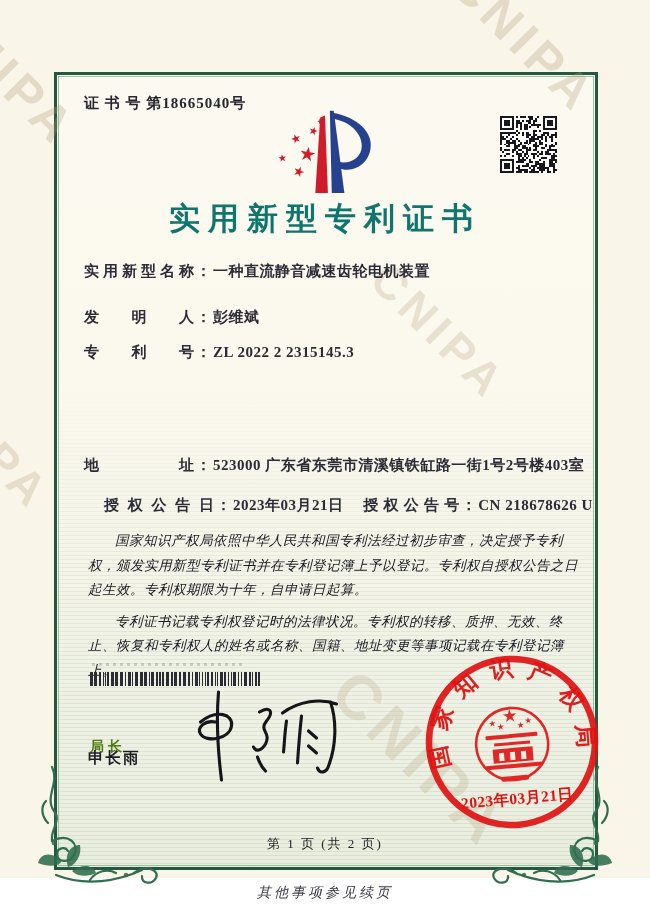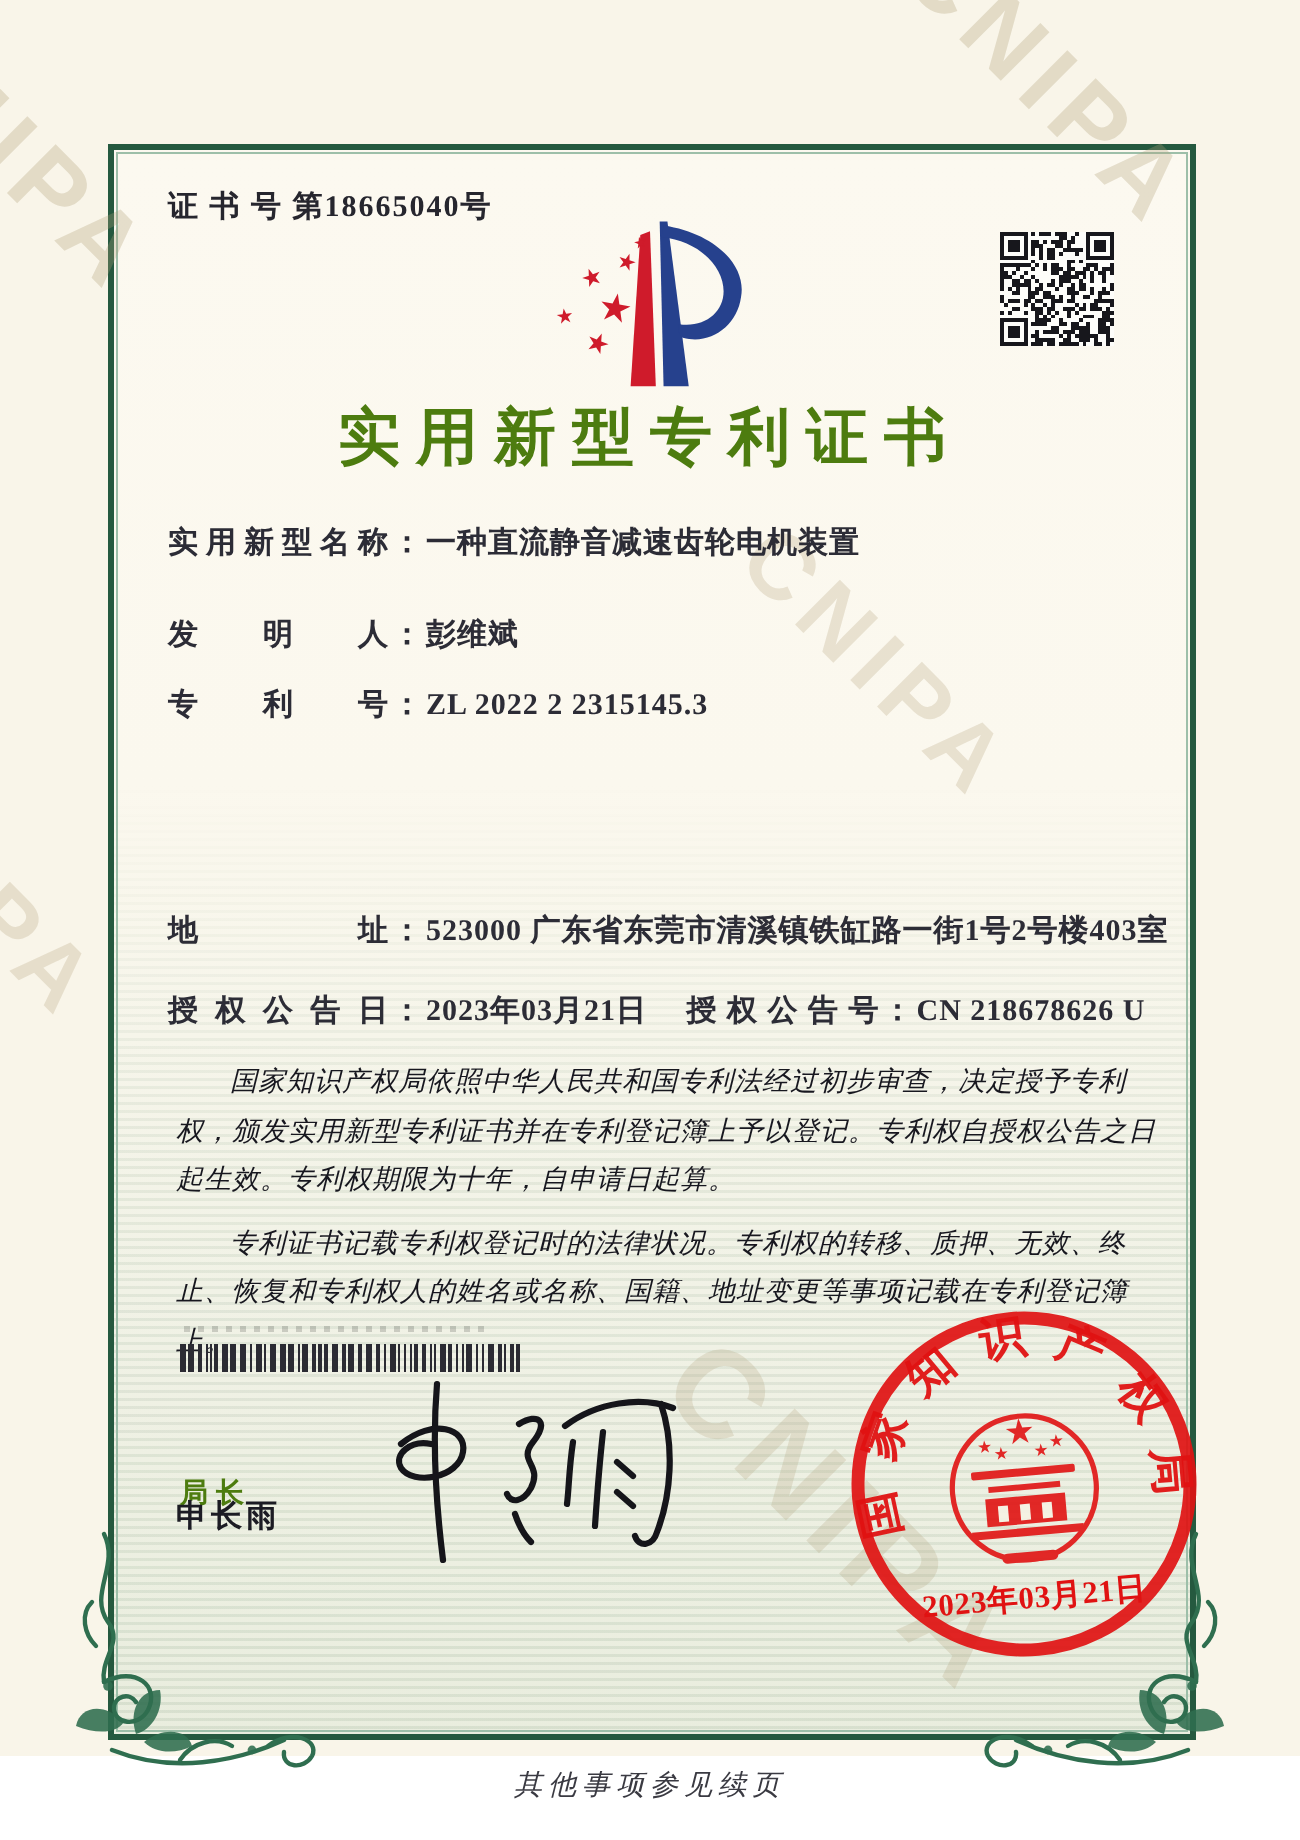--- a/index.html
+++ b/index.html
@@ -46,29 +46,29 @@
 
   
   .content{position:absolute;inset:0;z-index:3;color:var(--ink);}
 
   .cert-number{position:absolute;left:84px;top:94px;font-size:15px;font-weight:600;letter-spacing:1px;color:#26262e;}
 
   .logo{position:absolute;left:271px;top:104px;width:108px;height:92px;}
   .qr{position:absolute;left:500px;top:116px;width:57px;height:57px;background:#fdfdfa;}
 
   .title{position:absolute;left:0;top:198px;width:100%;text-align:center;
-    font-size:31px;font-weight:700;letter-spacing:8px;color:#4d7c0f;}
+    font-size:31px;font-weight:700;letter-spacing:8px;color:#0f766e;}
 
   .field-row{position:absolute;left:84px;width:500px;white-space:nowrap;
     font-size:15px;font-weight:600;color:#2c2c36;}
   .flabel{display:inline-block;width:110px;text-align:justify;text-align-last:justify;vertical-align:bottom;}
   .flabel.narrow{width:96px;}
   .fsep{display:inline-block;margin:0 2px 0 2px;}
   .fvalue{letter-spacing:0.5px;}
-  .fpair{display:inline-block;}
+  .fpair{display:inline-block;margin-left:20px;}
   .fpair + .fpair{margin-left:16px;}
 
   .paras{position:absolute;left:88px;top:529px;width:494px;
     font-style:italic;font-size:13.5px;line-height:1.82;color:#17171f;font-weight:500;}
   .paras p{margin:0 0 7px 0;text-indent:2em;letter-spacing:0.5px;}
 
   .barcode-dots{position:absolute;left:92px;top:663px;width:150px;height:3px;
     background:repeating-linear-gradient(90deg,rgba(0,0,0,.16) 0 3px,transparent 3px 7px);}
   .barcode{position:absolute;left:90px;top:672px;width:176px;height:14px;font-size:0;line-height:0;}
   .barcode span{display:inline-block;height:14px;background:#2b2b33;}
@@ -563,18 +563,19 @@
         <rect x="70" y="96" width="40" height="14"></rect>
         <rect x="76" y="100" width="5" height="8" fill="#f6f2e4"></rect>
         <rect x="87" y="100" width="5" height="8" fill="#f6f2e4"></rect>
         <rect x="98" y="100" width="5" height="8" fill="#f6f2e4"></rect>
         <rect x="62" y="112" width="56" height="4"></rect>
         <rect x="76" y="124" width="28" height="5" rx="2.5"></rect>
       </g>
       <text x="90" y="152" text-anchor="middle" font-size="15.5" font-weight="700" fill="var(--seal-red)" textLength="112" lengthAdjust="spacing" font-family="'Liberation Serif',serif">2023年03月21日</text>
     </svg>
 
+    <div class="page-number">第 1 页 (共 2 页)</div>
   </div>
 
   <div class="footer-strip"></div>
   <div class="footer-note">其他事项参见续页</div>
 
 </div>
 
 </body></html>

